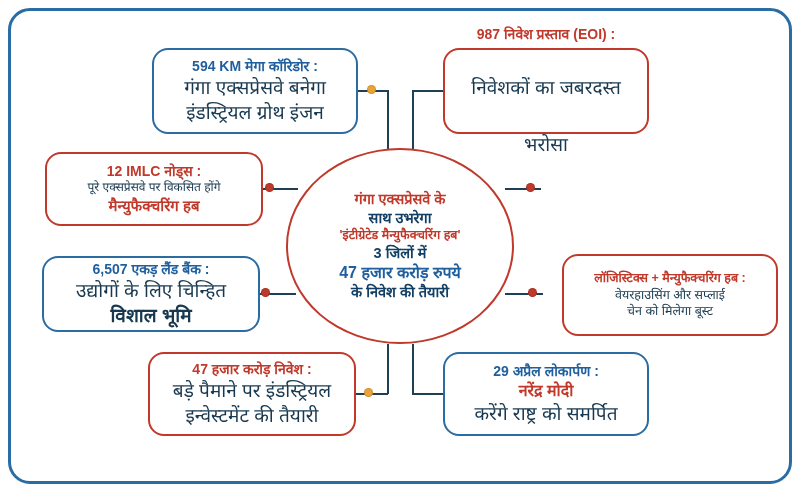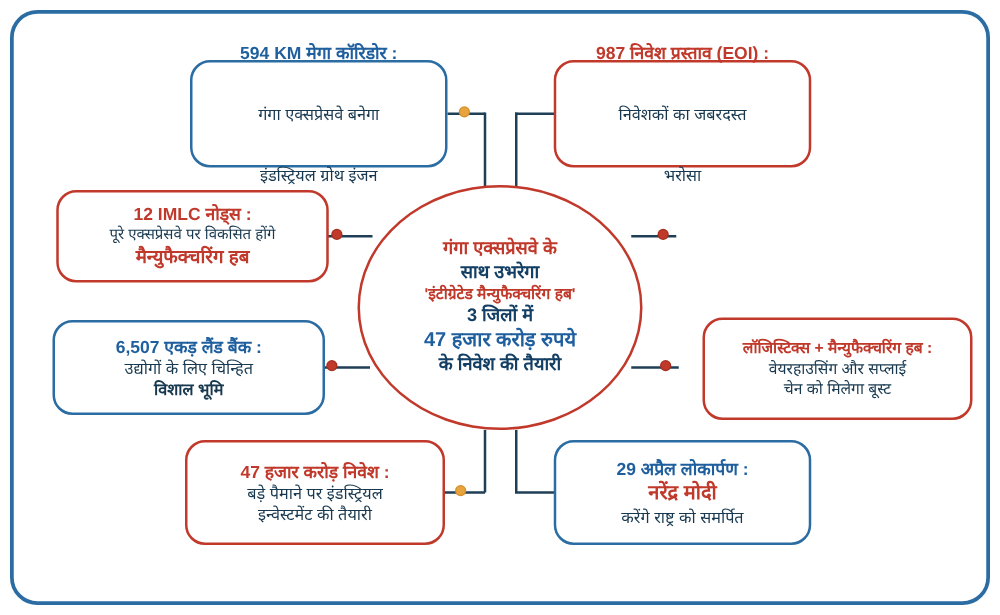--- a/index.html
+++ b/index.html
@@ -56,21 +56,21 @@
     background:#ffffff;
     text-align:center;
     padding:7px 10px;
     display:flex;
     flex-direction:column;
     justify-content:center;
     align-items:center;
     line-height:1.32;
   }
   .node .title{ font-weight:bold; font-size:14px; white-space:nowrap;}
-  .node .sub{ font-size:13px; white-space:nowrap;}
+  .node .sub{ font-size:19px; white-space:nowrap;}
   .node .sub.em{ font-weight:bold; }
   .blue{ border-color:#2b6ca3; }
   .red{ border-color:#c0392b; }
   .t-blue{ color:#1f5f9e; }
   .t-red{ color:#c0392b; }
   .t-dark{ color:#17384f; }
 
   
   .line{ position:absolute; background:#1f3f57; }
   .hline{ height:2px; }
@@ -118,21 +118,21 @@
 
   <div class="center-node">
     <span class="ln c-red">गंगा एक्सप्रेसवे के</span>
     <span class="ln c-dark">साथ उभरेगा</span>
     <span class="ln c-red-sm">'इंटीग्रेटेड मैन्युफैक्चरिंग हब'</span>
     <span class="ln c-dark">3 जिलों में</span>
     <span class="ln c-blue-big">47 हजार करोड़ रुपये</span>
     <span class="ln c-dark">के निवेश की तैयारी</span>
   </div>
 
-  <div class="node blue" style="left:152px;top:48px;width:206px;height:86px;gap:32px;">
+  <div class="node blue" style="left:152px;top:48px;width:206px;height:86px;">
     <span class="title t-blue">594 KM मेगा कॉरिडोर :</span>
     <span class="sub t-dark">गंगा एक्सप्रेसवे बनेगा</span>
     <span class="sub t-dark">इंडस्ट्रियल ग्रोथ इंजन</span>
   </div>
 
   <div class="node red" style="left:443px;top:48px;width:206px;height:86px;gap:32px;">
     <span class="title t-red">987 निवेश प्रस्ताव (EOI) :</span>
     <span class="sub t-dark">निवेशकों का जबरदस्त</span>
     <span class="sub t-dark">भरोसा</span>
   </div>

